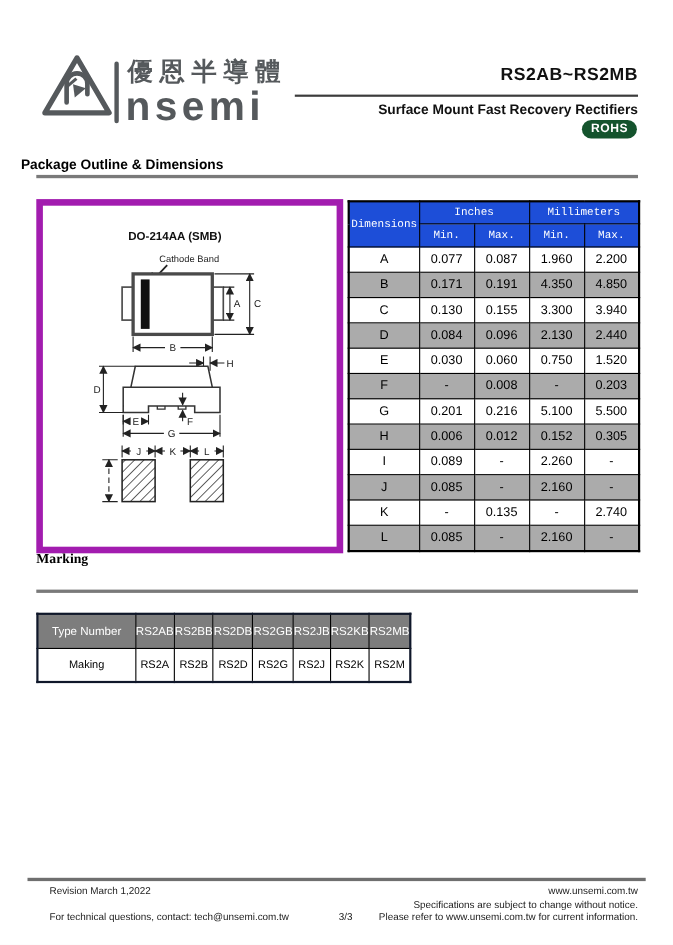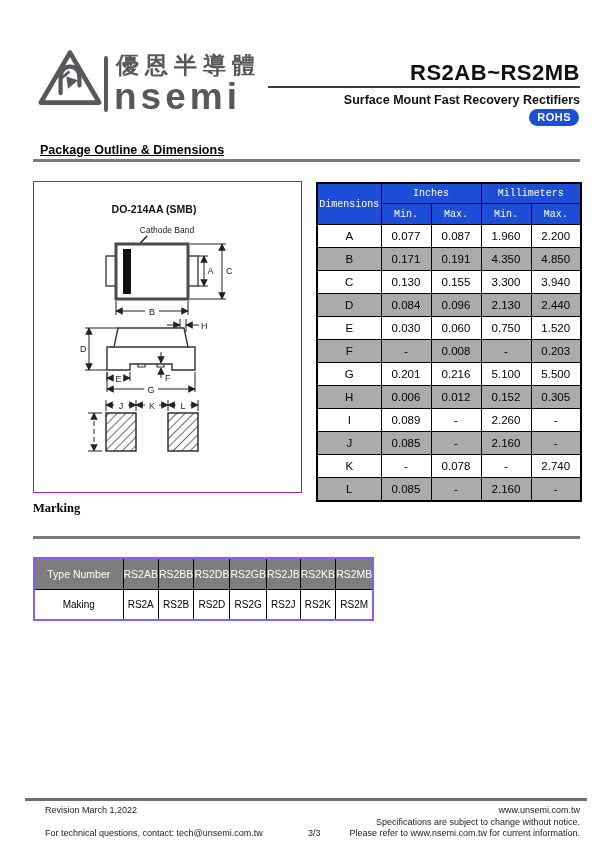--- a/index.html
+++ b/index.html
@@ -8,55 +8,55 @@
     margin:0 auto; overflow:hidden;
     font-family:"Liberation Sans", sans-serif; color:#111;
   }
   .abs { position:absolute; }
 
   
   .logo-mark { left:37px; top:46px; }
   .logo-vbar { left:104px; top:56px; width:4px; height:56px; background:#55595c; border-radius:2px; }
   .logo-cn { left:116px; top:50px; font-size:23px; letter-spacing:6px; color:#55595c; font-weight:bold; }
   .logo-latin { left:114px; top:76px; font-size:37px; font-weight:bold; letter-spacing:4px; color:#55595c; }
-  .part-range { right:32px; top:60px; font-size:22px; font-weight:bold; text-align:right; letter-spacing:0.5px; }
+  .part-range { right:32px; top:60px; font-size:16px; font-weight:bold; text-align:right; letter-spacing:0.5px; }
   .hdr-line { left:268px; top:86px; width:312px; height:2px; background:#3c3c3c; }
   .subtitle { right:32px; top:93px; font-size:12.5px; font-weight:bold; text-align:right; }
-  .rohs { right:33px; top:109px; background:#1d4ed8; color:#fff; font-size:11px; font-weight:bold;
+  .rohs { right:33px; top:109px; background:#14532d; color:#fff; font-size:11px; font-weight:bold;
           padding:2px 8px 3px 8px; border-radius:9px; letter-spacing:0.5px; }
 
   
   .sec-title { font-size:12.5px; font-weight:bold; color:#000; }
   .sec-rule { height:3px; background:#7a7a7a; width:547px; left:33px; }
-  .pkg-title { left:40px; top:143px;text-decoration:underline; }
+  .pkg-title { left:19px; top:143px; }
   .pkg-rule  { top:159px; }
   .mark-title { left:33px; top:501px;font-family:Liberation Serif, serif; }
   .mark-rule  { top:536px; }
 
   
-  .draw-box { left:33px; top:181px; width:267px; height:310px; border:1px solid #a21caf; background:#fff; }
+  .draw-box { left:33px; top:181px; width:267px; height:310px; border:6px solid #a21caf; background:#fff; }
   .draw-box svg { display:block; }
   .dim-label { font-size:9px; fill:#222; font-family:"Liberation Sans", sans-serif; }
   .pkg-name  { font-size:10.5px; font-weight:bold; fill:#111; font-family:"Liberation Sans", sans-serif; }
   .cath-label{ font-size:8.5px; fill:#222; font-family:"Liberation Sans", sans-serif; }
 
   
   .dim-table { left:316px; top:182px; border-collapse:collapse; table-layout:fixed; background:#fff; }
   .dim-table, .dim-table th, .dim-table td { border:1px solid #000; }
   .dim-table { border:2px solid #000; }
   .dim-table th { background:#1d4ed8; color:#fff; font-weight:normal; font-size:10px; padding:0;font-family:Liberation Mono, monospace; }
   .dim-table .h1 th { height:19px; }
   .dim-table .h2 th { height:20px; }
   .dim-table td { font-size:11.5px; text-align:center; height:22px; padding:0; color:#000; }
   .dim-table tr.alt td { background:#ababab; }
 
   
   .marking-table { left:33px; top:557px; border-collapse:collapse; table-layout:fixed; background:#fff; }
   .marking-table, .marking-table th, .marking-table td { border:1px solid #000; }
-  .marking-table { border:2px solid #8b5cf6; }
+  .marking-table { border:2px solid #0f172a; }
   .marking-table th { background:#7d7d7d; color:#fff; font-weight:normal; font-size:10.5px; height:30px; padding:0; }
   .marking-table td { font-size:10px; text-align:center; height:29px; padding:0; color:#000; }
 
   
   .foot-rule { left:25px; top:798px; width:562px; height:3px; background:#6f6f6f; }
   .foot { font-size:9px; color:#222;padding-left:12px; }
   .f-rev { left:33px; top:805px; }
   .f-web { right:32px; top:805px; text-align:right; }
   .f-notice1 { right:32px; top:817px; text-align:right; }
   .f-notice2 { right:32px; top:828px; text-align:right; }
@@ -265,21 +265,21 @@
     <tr class="alt">
           <td>J</td>
           <td>0.085</td>
           <td>-</td>
           <td>2.160</td>
           <td>-</td>
         </tr>
     <tr>
           <td>K</td>
           <td>-</td>
-          <td>0.078</td>
+          <td>0.135</td>
           <td>-</td>
           <td>2.740</td>
         </tr>
     <tr class="alt">
           <td>L</td>
           <td>0.085</td>
           <td>-</td>
           <td>2.160</td>
           <td>-</td>
         </tr>
@@ -321,17 +321,17 @@
       <td>RS2K</td>
       <td>RS2M</td>
     </tr>
   </tbody>
     </table>
 
   <div class="abs foot-rule"></div>
   <div class="abs foot f-rev">Revision March 1,2022</div>
   <div class="abs foot f-web">www.unsemi.com.tw</div>
   <div class="abs foot f-notice1">Specifications are subject to change without notice.</div>
-  <div class="abs foot f-notice2">Please refer to www.nsemi.com.tw for current information.</div>
+  <div class="abs foot f-notice2">Please refer to www.unsemi.com.tw for current information.</div>
   <div class="abs foot f-contact">For technical questions, contact: tech@unsemi.com.tw</div>
   <div class="abs foot f-page">3/3</div>
 
 </div>
 
 </body></html>

